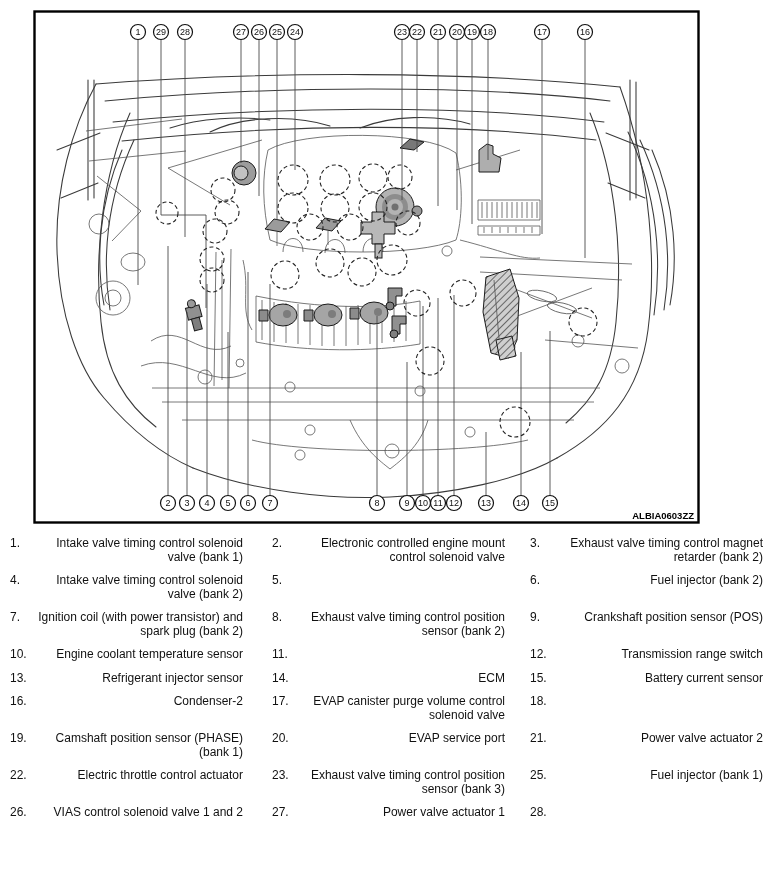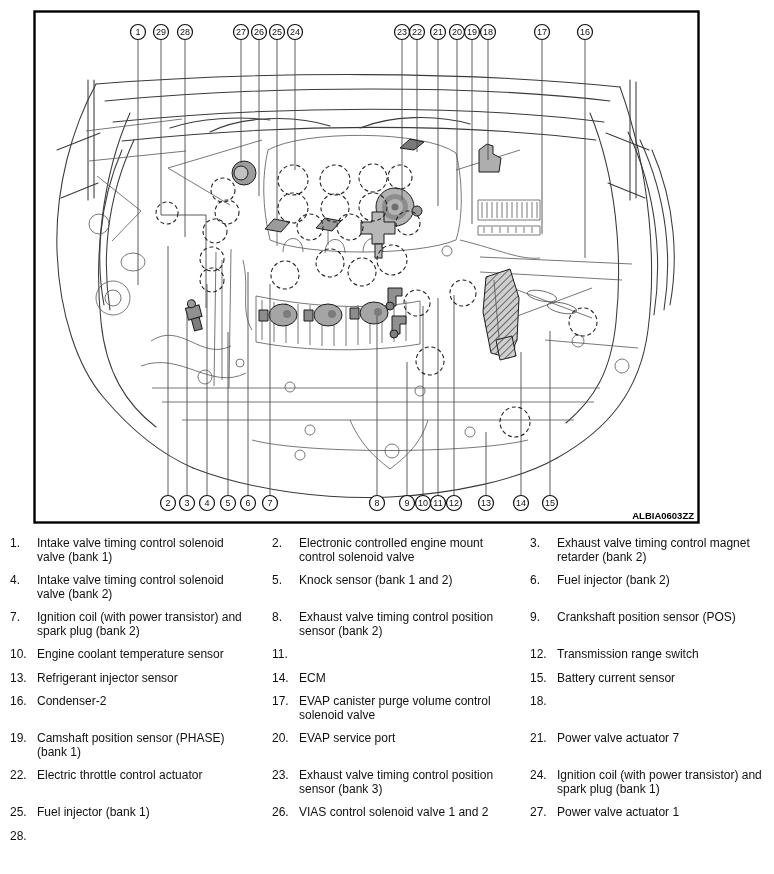--- a/index.html
+++ b/index.html
@@ -11,21 +11,21 @@
   .leader{stroke:#4a4a4a;stroke-width:.9;fill:none;}
   .co{fill:#fff;stroke:#111;stroke-width:1.2;}
   .con{font-size:9px;text-anchor:middle;fill:#111;font-family:"Liberation Sans",sans-serif;}
   .dashedc{fill:none;stroke:#222;stroke-width:1.1;stroke-dasharray:4 2.7;}
   .part{stroke:#1c1c1c;stroke-width:1;}
   .figcode{font-size:9.5px;font-weight:bold;text-anchor:end;fill:#000;font-family:"Liberation Sans",sans-serif;}
   #legend-grid{position:absolute;left:10px;top:537px;width:758px;display:grid;
     grid-template-columns:262px 258px 238px;row-gap:10px;font-size:12px;line-height:13.5px;}
   .item{display:flex;align-items:flex-start;}
   .num{width:27px;flex:none;}
-  .txt{width:206px;}
+  .txt{width:206px;text-align:right;}
 </style>
 </head>
 <body>
 
 <div id="figure-wrap">
 <svg id="fig" width="774" height="532" viewBox="0 0 774 532">
   <defs>
     <pattern id="hatch" width="5" height="5" patternUnits="userSpaceOnUse" patternTransform="rotate(45)">
       <rect width="5" height="5" fill="#cfcfcf"></rect>
       <line x1="0" y1="0" x2="0" y2="5" stroke="#4e4e4e" stroke-width="1.6"></line>
@@ -347,21 +347,20 @@
     <div class="item">
       <span class="num">3.</span>
       <span class="txt">Exhaust valve timing control magnet retarder (bank 2)</span>
     </div>
     <div class="item">
       <span class="num">4.</span>
       <span class="txt">Intake valve timing control solenoid valve (bank 2)</span>
     </div>
     <div class="item">
       <span class="num">5.</span>
-      <span class="txt">Knock sensor (bank 1 and 2)</span>
     </div>
     <div class="item">
       <span class="num">6.</span>
       <span class="txt">Fuel injector (bank 2)</span>
     </div>
     <div class="item">
       <span class="num">7.</span>
       <span class="txt">Ignition coil (with power transistor) and spark plug (bank 2)</span>
     </div>
     <div class="item">
@@ -409,35 +408,31 @@
     <div class="item">
       <span class="num">19.</span>
       <span class="txt">Camshaft position sensor (PHASE) (bank 1)</span>
     </div>
     <div class="item">
       <span class="num">20.</span>
       <span class="txt">EVAP service port</span>
     </div>
     <div class="item">
       <span class="num">21.</span>
-      <span class="txt">Power valve actuator 7</span>
+      <span class="txt">Power valve actuator 2</span>
     </div>
     <div class="item">
       <span class="num">22.</span>
       <span class="txt">Electric throttle control actuator</span>
     </div>
     <div class="item">
       <span class="num">23.</span>
       <span class="txt">Exhaust valve timing control position sensor (bank 3)</span>
     </div>
     <div class="item">
-      <span class="num">24.</span>
-      <span class="txt">Ignition coil (with power transistor) and spark plug (bank 1)</span>
-    </div>
-    <div class="item">
       <span class="num">25.</span>
       <span class="txt">Fuel injector (bank 1)</span>
     </div>
     <div class="item">
       <span class="num">26.</span>
       <span class="txt">VIAS control solenoid valve 1 and 2</span>
     </div>
     <div class="item">
       <span class="num">27.</span>
       <span class="txt">Power valve actuator 1</span>

